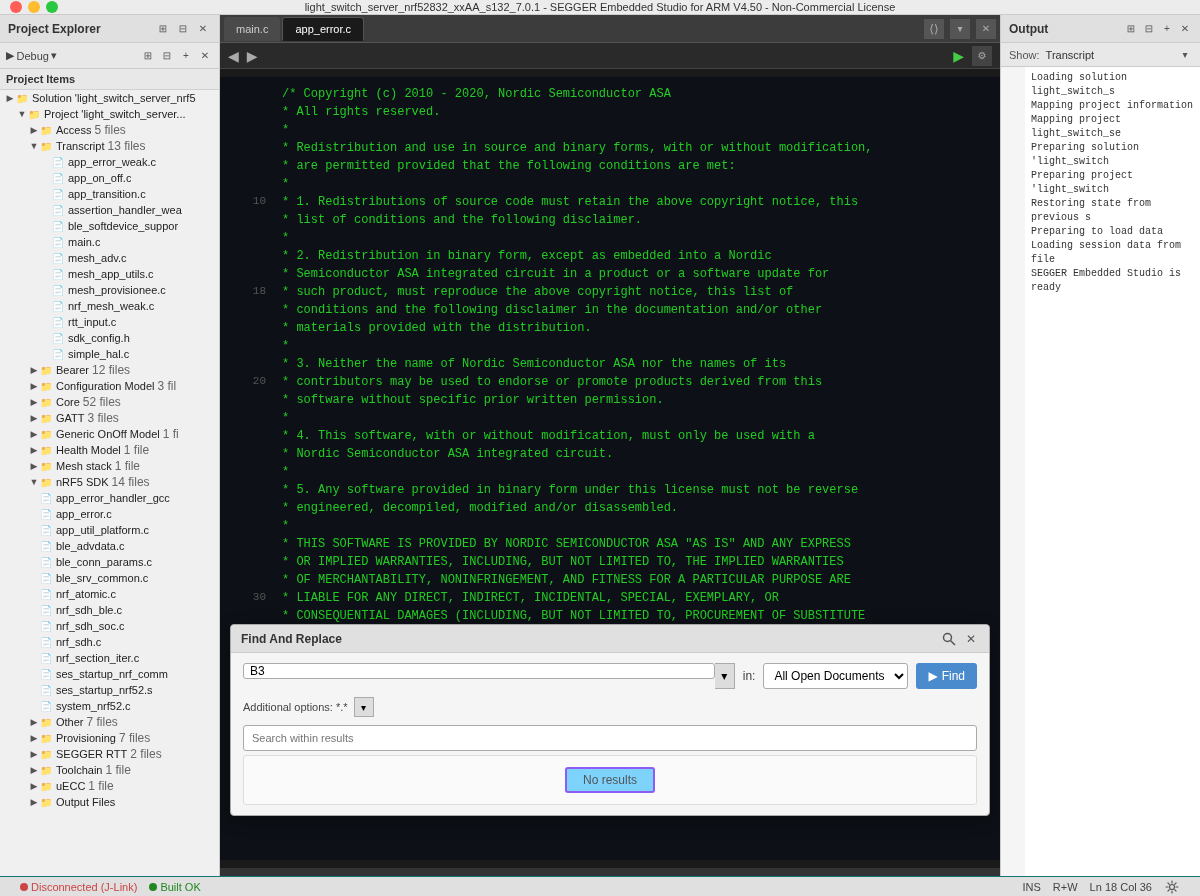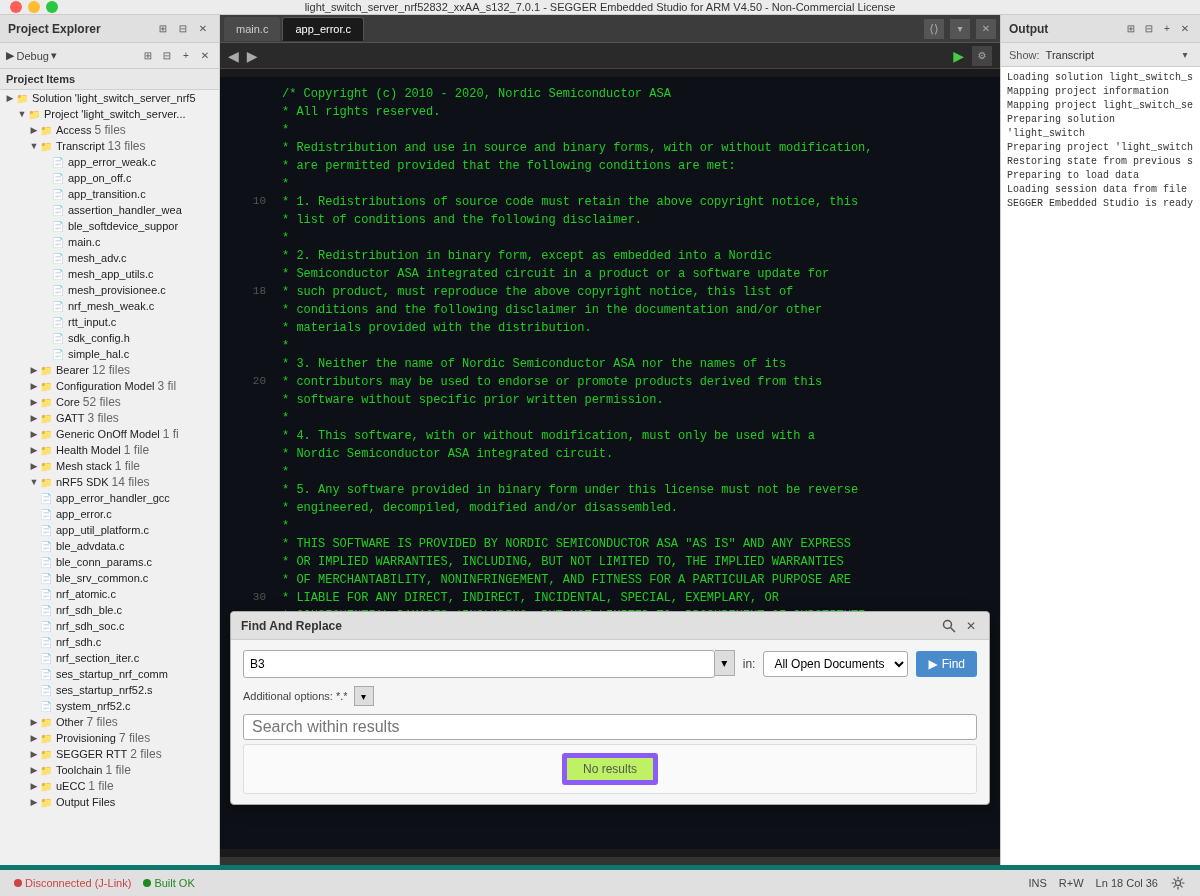--- a/index.html
+++ b/index.html
@@ -91,27 +91,27 @@
       width: 200px; background: #f5f5f5; border-left: 1px solid #ccc;
       display: flex; flex-direction: column; flex-shrink: 0;
     }
     .output-header {
       height: 28px; background: #e0e0e0; display: flex; align-items: center;
       padding: 0 8px; gap: 6px; border-bottom: 1px solid #ccc; justify-content: space-between;
     }
     .output-title { font-size: 12px; font-weight: 600; color: #333; }
     .output-show { font-size: 11px; color: #555; }
     .output-transcript { font-size: 11px; color: #333; font-weight: 500; }
-    .output-content { flex: 1; padding: 4px 6px; overflow-y: auto; background: #fff; }
+    .output-content { flex: 1; padding: 4px 6px; overflow-y: auto; background: #fff; margin-left: 24px; }
     .output-line { font-size: 10px; color: #333; line-height: 1.4; font-family: 'Courier New', monospace; }
 
     
     .status-bar {
-      height: 31px; background: #e0e0e0; display: flex; align-items: center;
-      padding: 0 14px; gap: 12px; border-top: 5px solid #0f766e; flex-shrink: 0; font-size: 11px; color: #444;
+      height: 20px; background: #e0e0e0; display: flex; align-items: center;
+      padding: 0 20px; gap: 12px; border-top: 1px solid #0f766e; flex-shrink: 0; font-size: 11px; color: #444;
     }
     .status-disconnected { color: #cc4444; display: flex; align-items: center; gap: 3px; }
     .status-built { color: #228822; display: flex; align-items: center; gap: 3px; }
     .status-dot { width: 8px; height: 8px; border-radius: 50%; display: inline-block; }
     .status-spacer { flex: 1; }
 
     
     .find-replace-overlay {
       position: absolute; bottom: 60px; left: 0; right: 0; z-index: 100;
     }
@@ -122,50 +122,50 @@
     .find-replace-header {
       background: #e0e0e0; height: 28px; display: flex; align-items: center;
       padding: 0 10px; border-bottom: 1px solid #ccc; border-radius: 4px 4px 0 0;
       justify-content: space-between;
     }
     .find-replace-title { font-size: 12px; font-weight: 600; color: #333; }
     .find-replace-body { padding: 10px 12px; }
     .find-row { display: flex; align-items: center; gap: 8px; margin-bottom: 8px; }
     .find-input-wrap { flex: 1; position: relative; display: flex; }
     .find-input {
-      flex: 1; height: 28px; padding: 2px 6px; font-size: 12px;
+      flex: 1; height: 16px; padding: 2px 6px; font-size: 12px;
       border: 1px solid #aaa; border-radius: 3px; background: #fff; outline: none;
     }
     .find-input-dropdown {
       width: 20px; height: 26px; background: #ddd; border: 1px solid #aaa;
       border-left: none; cursor: pointer; display: flex; align-items: center; justify-content: center;
     }
     .find-in-label { font-size: 12px; color: #444; white-space: nowrap; }
     .find-in-select {
       height: 26px; padding: 2px 6px; border: 1px solid #aaa; border-radius: 3px;
       font-size: 12px; background: #fff; cursor: pointer;
     }
     .find-btn {
       height: 26px; padding: 0 12px; background: #4a8bce; color: #fff;
       border: none; border-radius: 3px; font-size: 12px; cursor: pointer;
       display: flex; align-items: center; gap: 4px;
     }
     .additional-row { display: flex; align-items: center; gap: 6px; margin-bottom: 8px; }
     .additional-label { font-size: 11px; color: #444; }
     .additional-expand { width: 20px; height: 20px; background: #ddd; border: 1px solid #aaa; cursor: pointer; display: flex; align-items: center; justify-content: center; font-size: 10px; }
     .search-within-input {
-      width: 100%; height: 26px; padding: 2px 8px; font-size: 16px;
+      width: 100%; height: 26px; padding: 2px 8px; font-size: 11px;
       border: 1px solid #aaa; border-radius: 3px; background: #fff; color: #888; outline: none;
     }
     .no-results-area {
       height: 50px; display: flex; align-items: center; justify-content: center;
       background: #fafafa; border: 1px solid #ddd; border-radius: 3px; margin-top: 4px;
     }
     .no-results-btn {
-      padding: 4px 16px; background: #bef264; border: 5px solid #8b5cf6;
+      padding: 4px 16px; background: #7dd3fc; border: 2px solid #8b5cf6;
       border-radius: 3px; font-size: 12px; color: #555; cursor: default;
     }
 
     
     ::-webkit-scrollbar { width: 6px; height: 6px; }
     ::-webkit-scrollbar-track { background: #eee; }
     ::-webkit-scrollbar-thumb { background: #bbb; border-radius: 3px; }
   </style>
 </head>
 <body>

